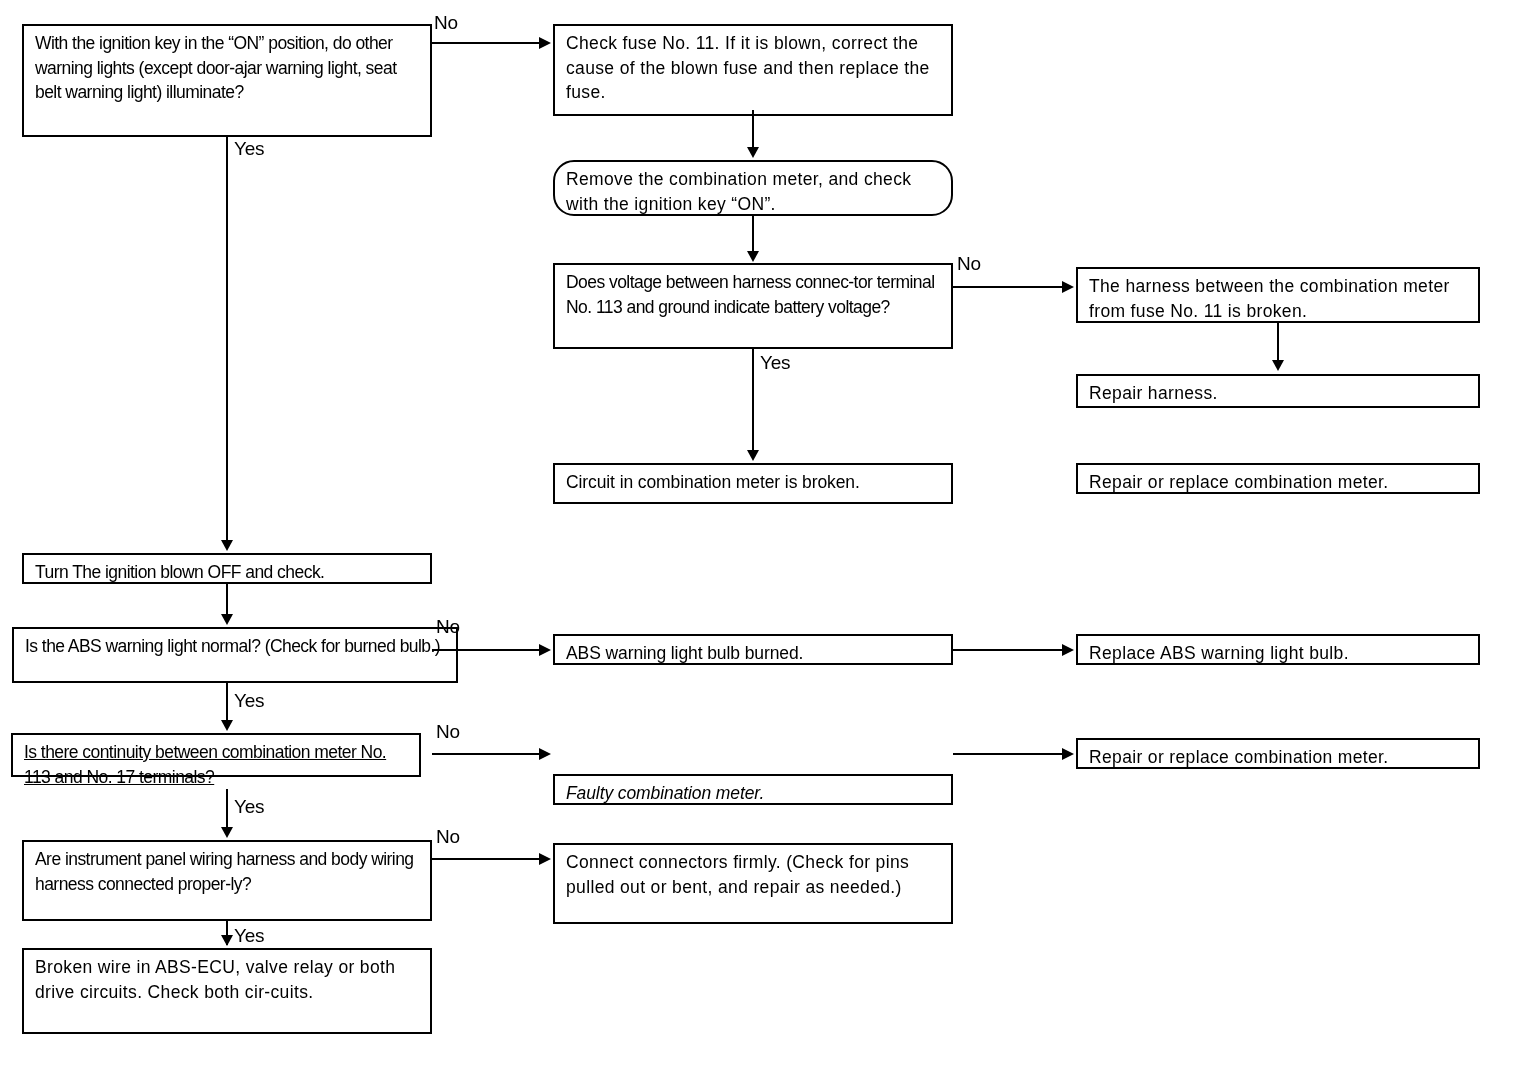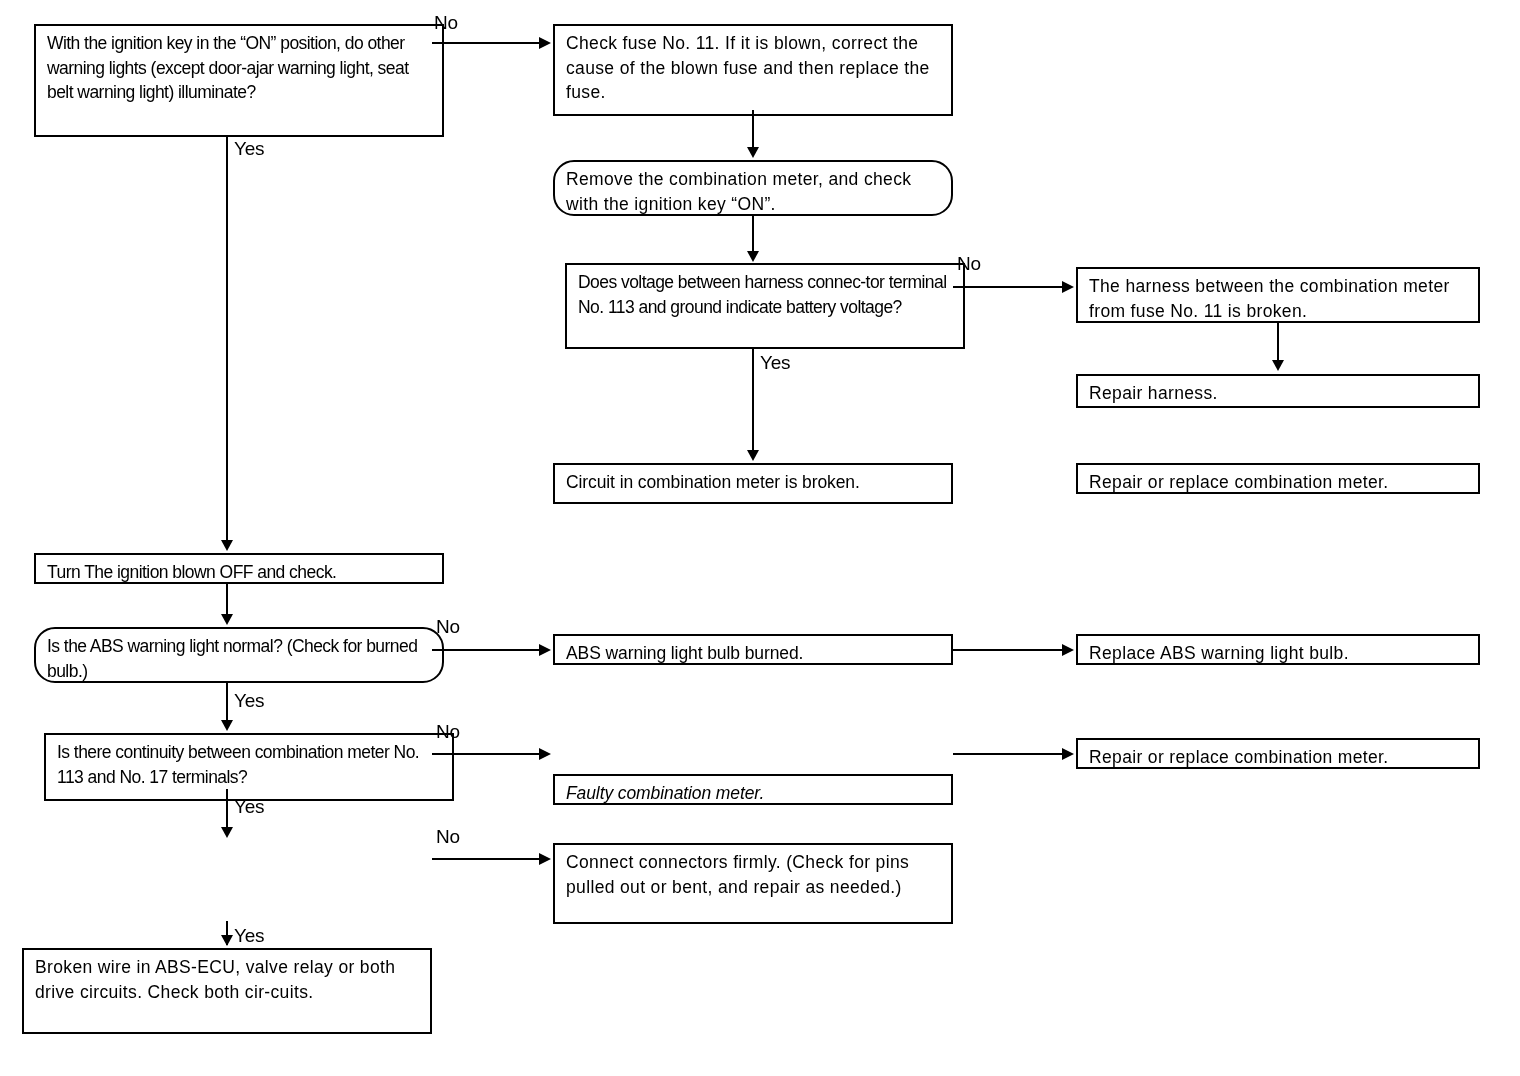--- a/index.html
+++ b/index.html
@@ -21,21 +21,21 @@
     border: 2px solid #000000;
     background: #ffffff;
     color: #000000;
     font-size: 17.5px;
     line-height: 1.40;
     padding: 5px 9px 5px 11px;
     letter-spacing: -0.1px;
     white-space: pre-line;
     font-weight: 500;
   }
-  .node.tight { letter-spacing: -0.55px; margin-left: 12px; }
+  .node.tight { letter-spacing: -0.55px; }
   .node.wide  { letter-spacing: 0.35px; }
   .label {
     position: absolute;
     font-size: 19px;
     color: #000000;
     font-family: "Liberation Sans", sans-serif;
     letter-spacing: -0.2px;
     white-space: nowrap;
   }
   .vline {
@@ -79,32 +79,33 @@
   <div class="node wide" style="left:1076px; top:267px; width:404px; height:56px;">The harness between the combination meter from fuse No. 11 is broken.</div>
 
   <div class="node wide" style="left:1076px; top:374px; width:404px; height:34px;">Repair harness.</div>
 
   <div class="node" style="left:553px; top:463px; width:400px; height:41px;">Circuit in combination meter is broken.</div>
 
   <div class="node wide" style="left:1076px; top:463px; width:404px; height:31px;">Repair or replace combination meter.</div>
 
   <div class="node tight" style="left:22px; top:553px; width:410px; height:31px;">Turn The ignition blown OFF and check.</div>
 
-  <div class="node tight" style="left:22px; top:627px; width:410px; height:56px;border-radius:21px;">Is the ABS warning light normal? (Check for  burned  bulb.)</div>
+  <div class="node tight" style="left:12px; top:627px; width:446px; height:56px;">Is the ABS warning light normal? (Check for  burned  bulb.)</div>
 
   <div class="node wide" style="left:1076px; top:634px; width:404px; height:31px;">Replace ABS warning light bulb.</div>
 
   <div class="node" style="left:553px; top:634px; width:400px; height:31px;">ABS warning light bulb burned.</div>
 
-  <div class="node tight" style="left:32px; top:733px; width:410px; height:68px;">Is there continuity between combination meter No. 113 and No. 17 terminals?</div>
+  <div class="node tight" style="left:11px; top:733px; width:410px; height:44px;text-decoration:underline;">Is there continuity between combination meter No. 113 and No. 17 terminals?</div>
 
   <div class="node" style="left:553px; top:774px; width:400px; height:31px;font-style:italic;">Faulty combination meter.</div>
 
   <div class="node wide" style="left:1076px; top:738px; width:404px; height:31px;">Repair or replace combination meter.</div>
 
+  <div class="node tight" style="left:22px; top:840px; width:410px; height:81px;">Are instrument panel wiring harness and body wiring harness connected proper-ly?</div>
 
   <div class="node wide" style="left:22px; top:948px; width:410px; height:86px;">Broken wire in ABS-ECU, valve relay or both drive circuits. Check both cir-cuits.</div>
 
   <div class="node wide" style="left:553px; top:843px; width:400px; height:81px;">Connect connectors firmly. (Check for pins pulled out or bent, and repair as needed.)</div>
 
   <div class="hline" style="left:432px; top:42px; width:107px;"></div>
   <div class="arrow-right" style="left:539px; top:37px;"></div>
   <div class="label" style="left:434px; top:12px;">No</div>
 
   <div class="vline" style="left:226px; top:137px; height:403px;"></div>

